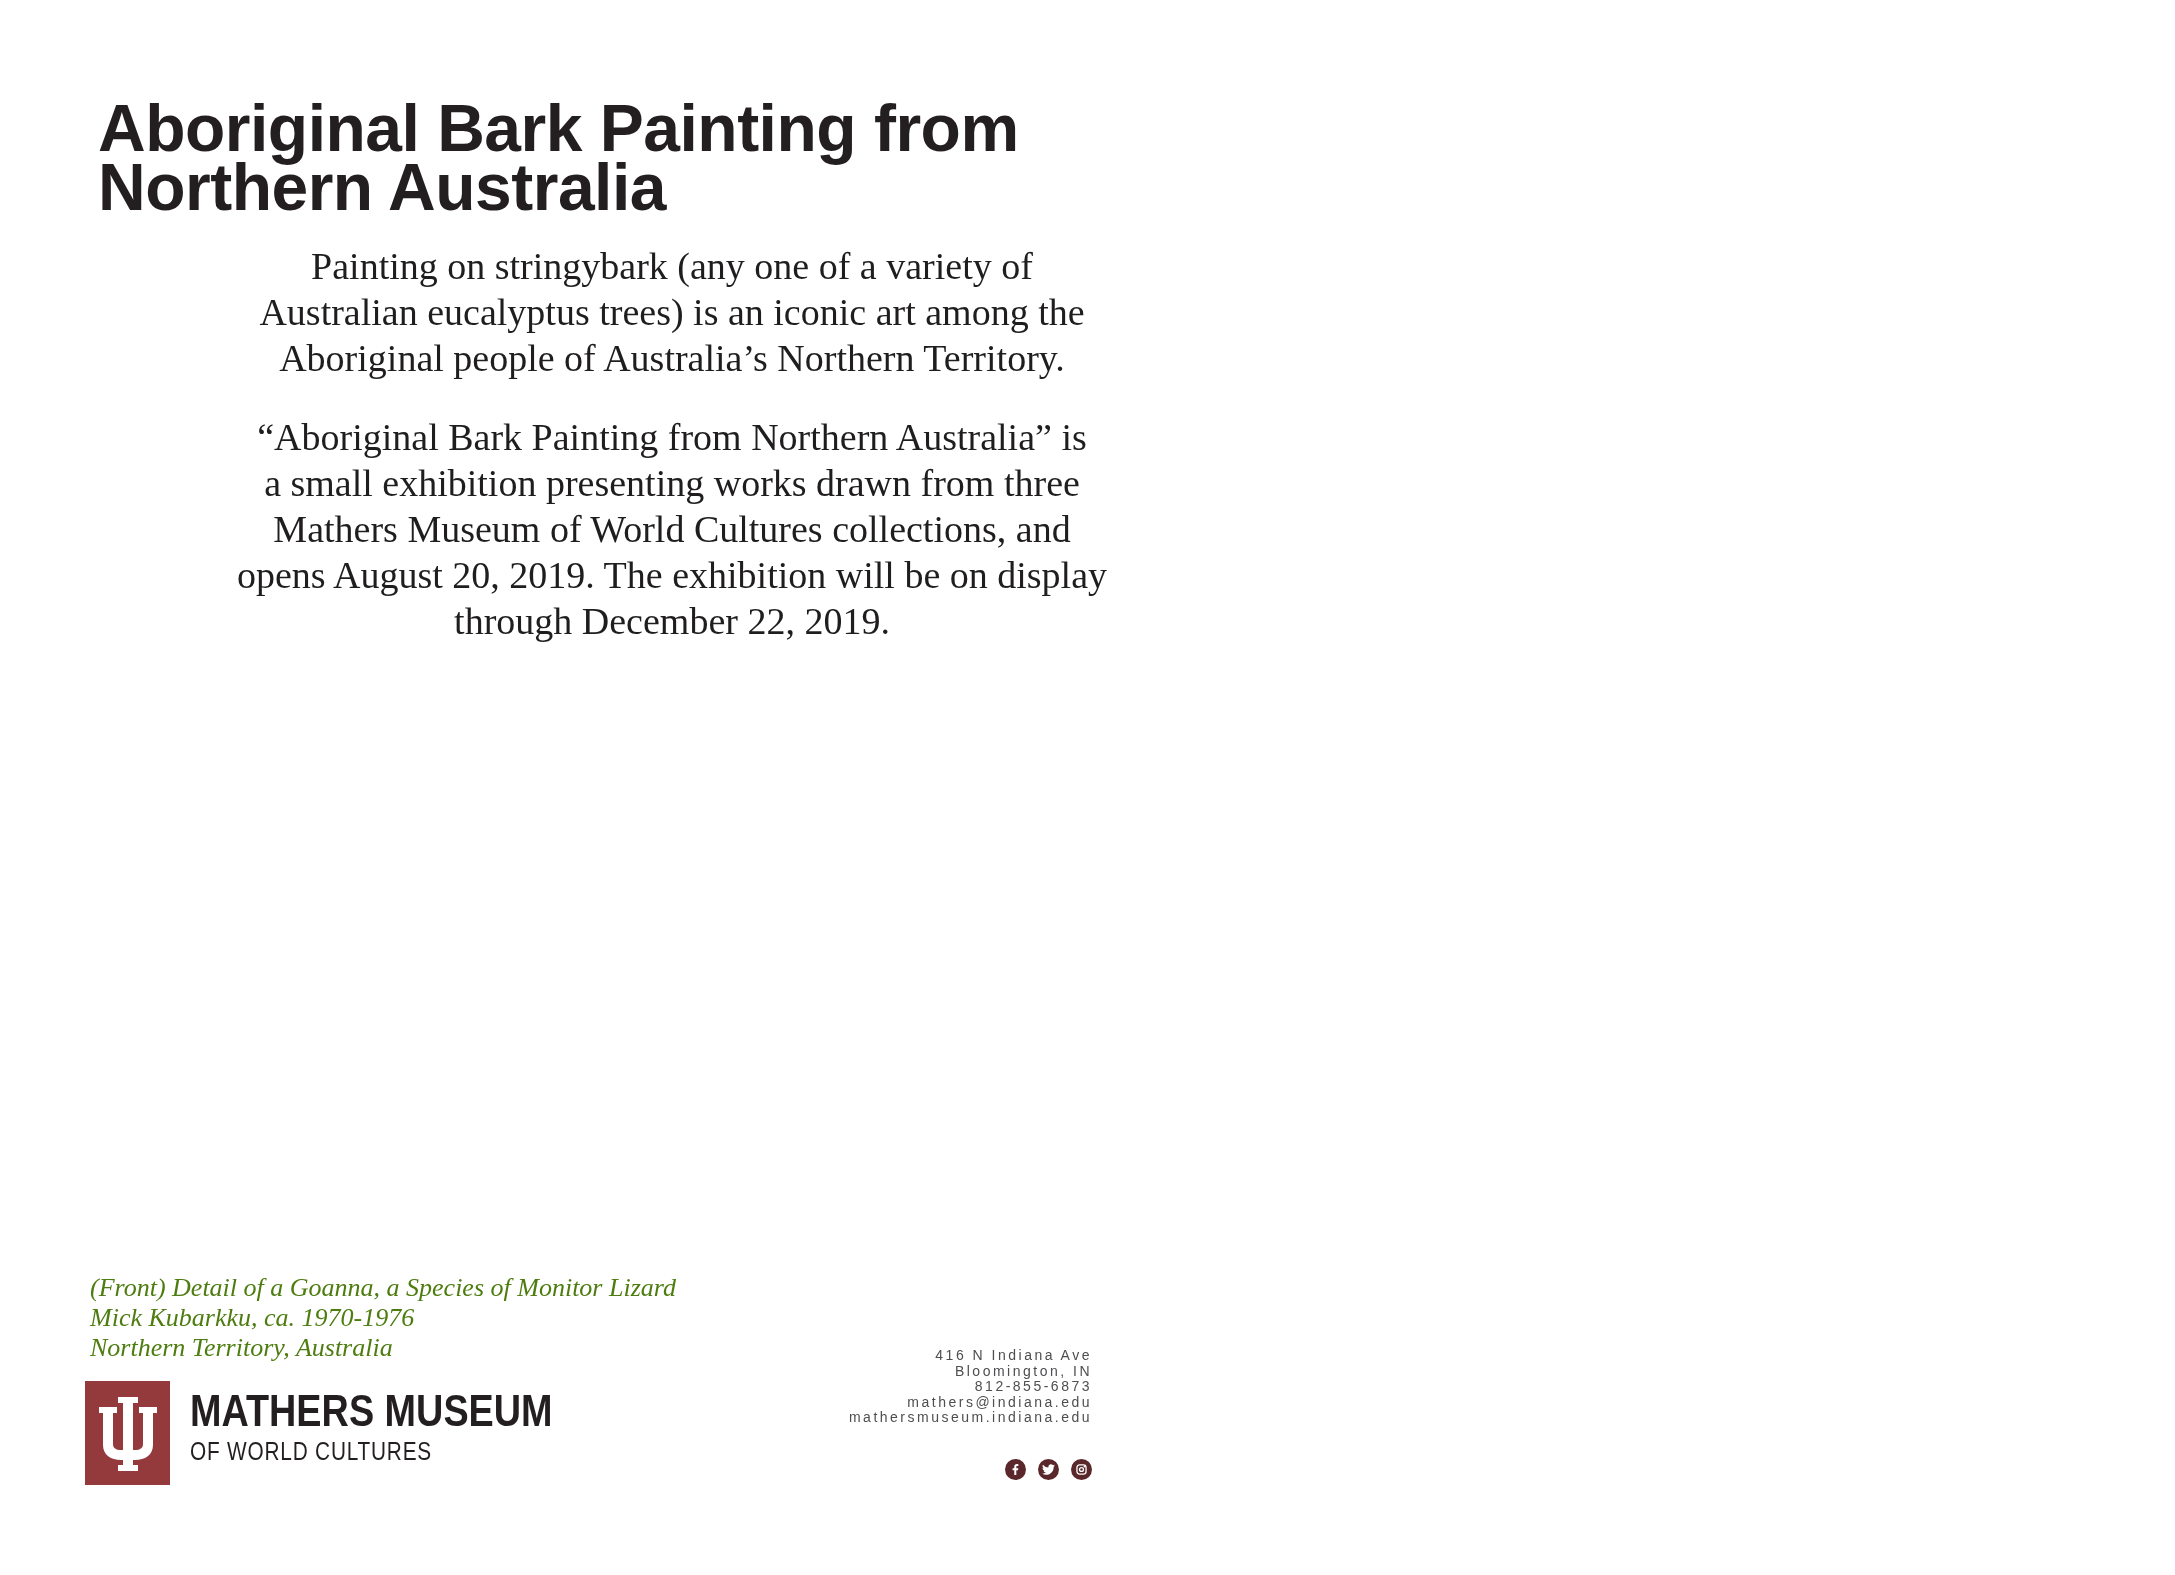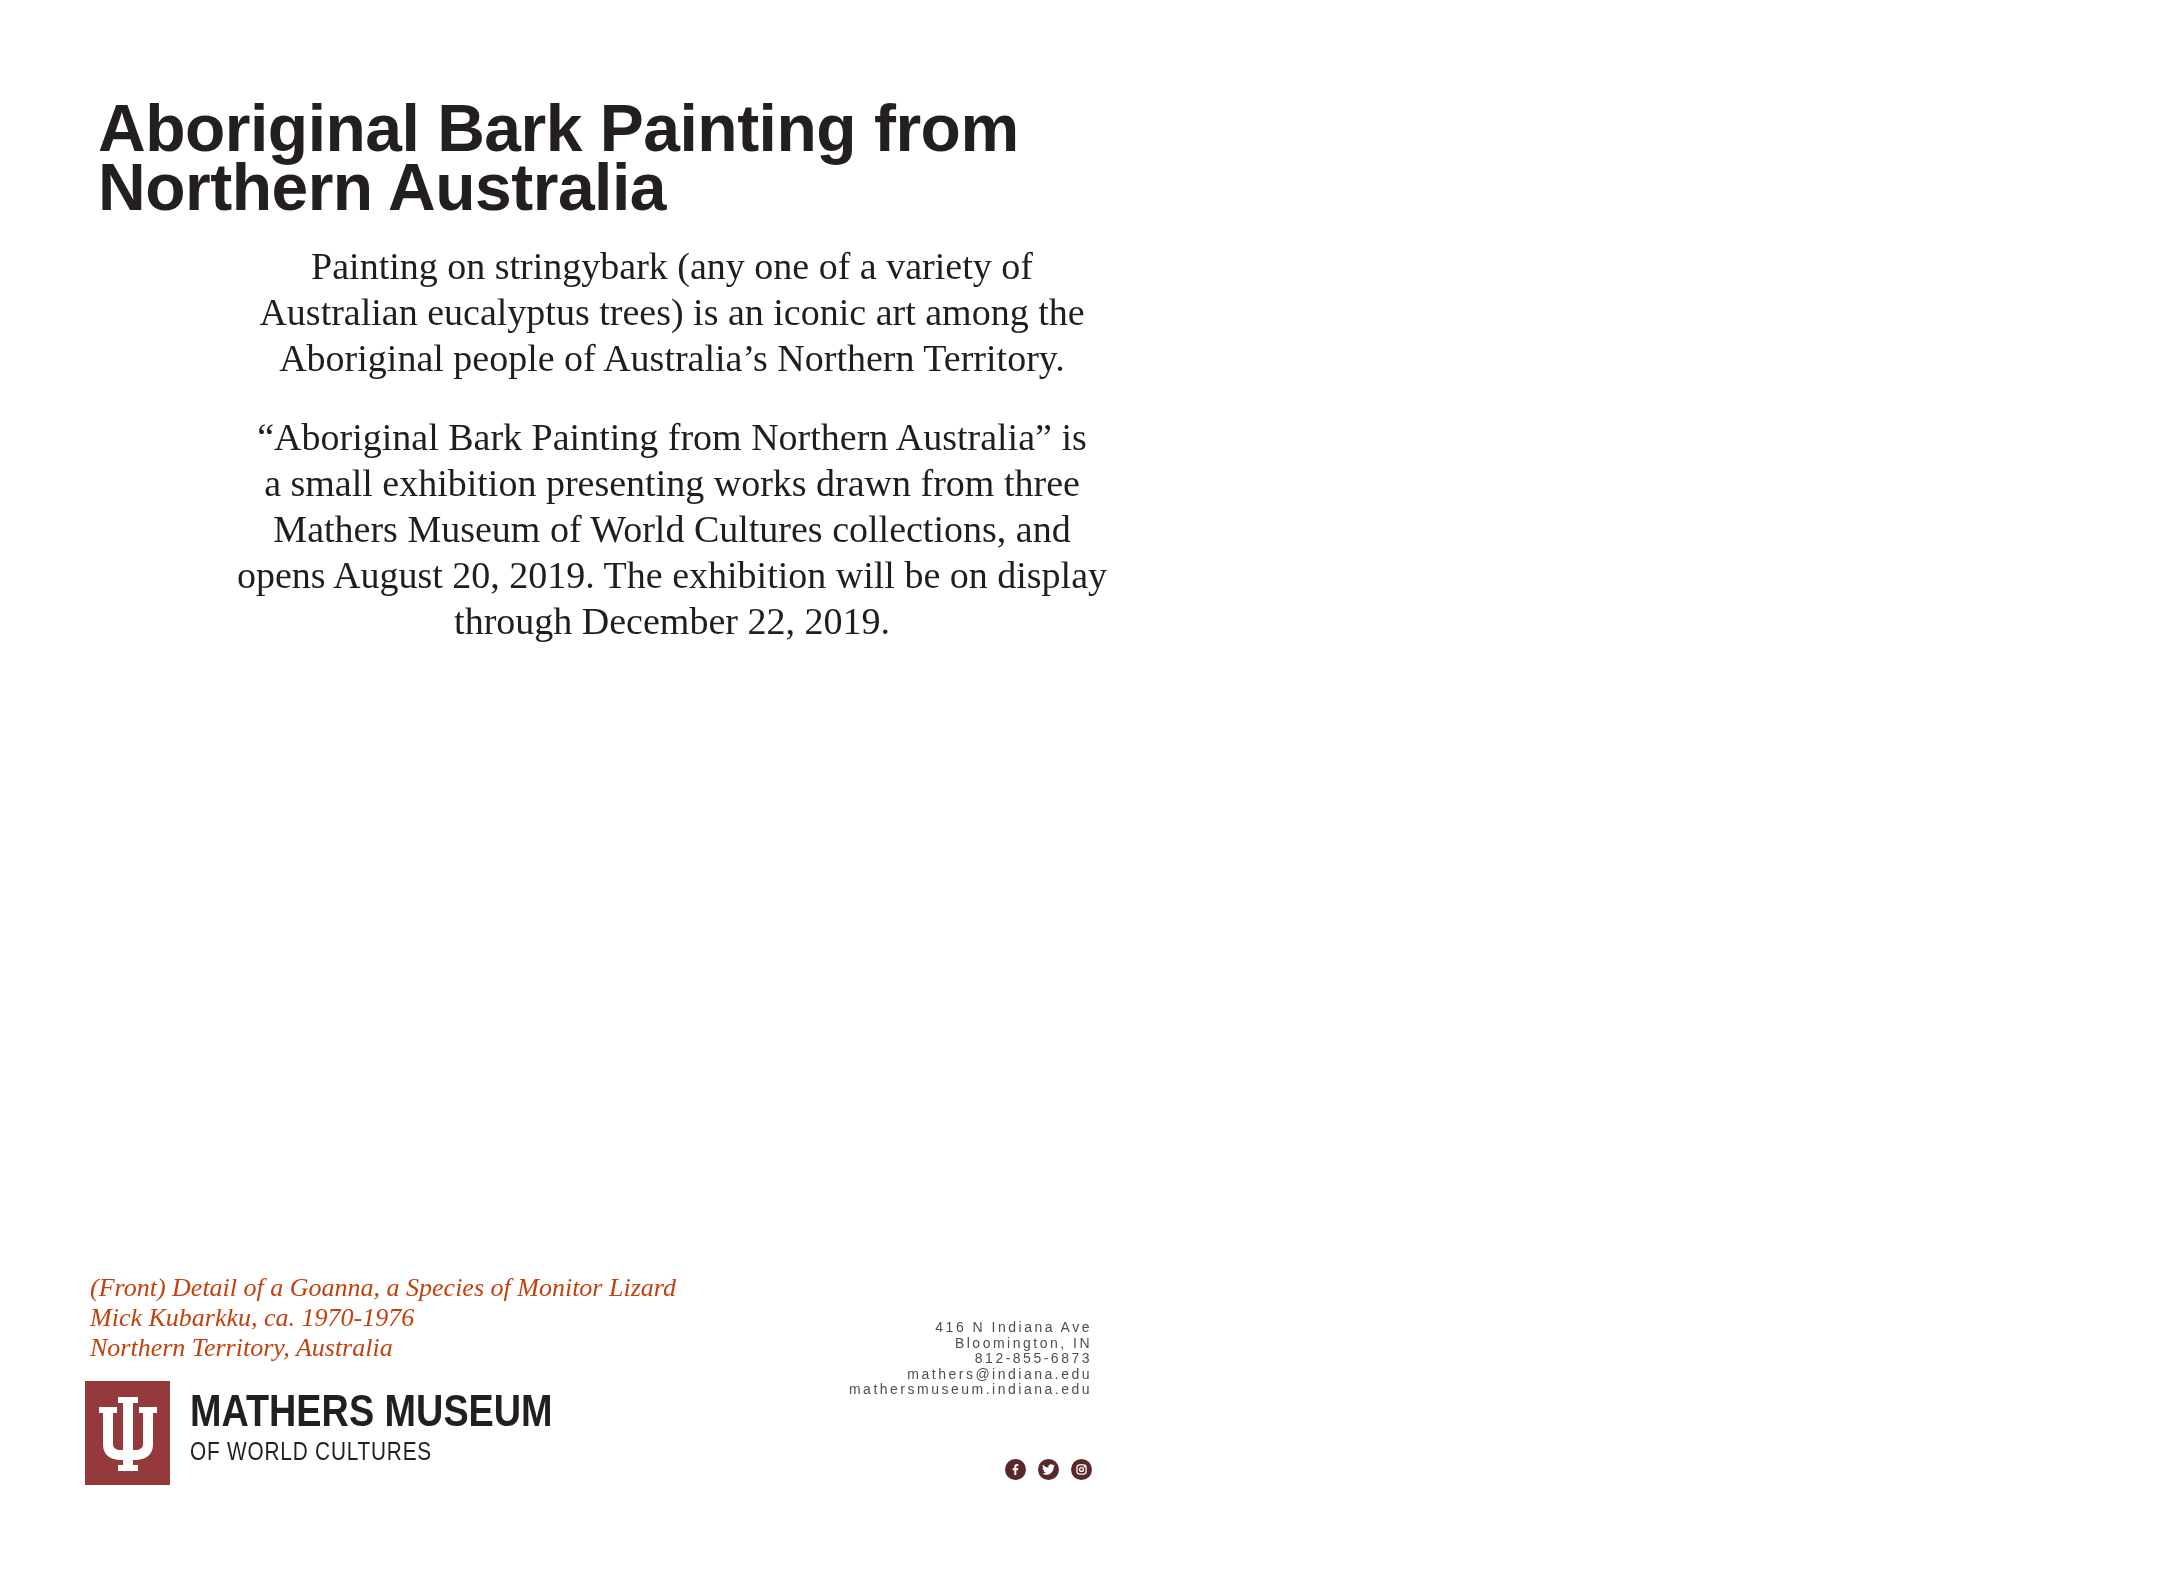--- a/index.html
+++ b/index.html
@@ -16,40 +16,40 @@
   }
   .body-text {
     position:absolute; left:92px; top:243px; width:1160px;
     font-family:"Liberation Serif", serif;
     font-size:38px; line-height:46px; color:#1f1d1e;text-align:center;
   }
   .body-text p { margin:0 0 33px 0; white-space:pre-line; }
   .caption {
     position:absolute; left:90px; top:1273px;
     font-family:"Liberation Serif", serif; font-style:italic;
-    font-size:26px; line-height:30px; color:#c2410c; white-space:pre-line;
+    font-size:26px; line-height:30px; color:#4d7c0f; white-space:pre-line;
   }
   .logo-square {
     position:absolute; left:85px; top:1381px; width:85px; height:104px;
     background:#953a3c;
   }
   .logo-square svg { position:absolute; left:14px; top:16px; }
   .logo-name1 {
     position:absolute; left:190px; top:1388px;
     font-weight:bold; font-size:45px; line-height:1; color:#231f20;
     transform:scaleX(0.84); transform-origin:left top; white-space:nowrap;
   }
   .logo-name2 {
     position:absolute; left:190px; top:1438px;
     font-weight:normal; font-size:26px; line-height:1; color:#231f20;
     letter-spacing:1px;
     transform:scaleX(0.80); transform-origin:left top; white-space:nowrap;
   }
   .contact {
-    position:absolute; left:640px; top:1320px; width:452px;
+    position:absolute; left:640px; top:1348px; width:452px;
     text-align:right; font-size:14px; line-height:15.5px;
     letter-spacing:2.5px; color:#4d4e50; white-space:pre-line;
   }
   .social { position:absolute; left:1005px; top:1459px; display:flex; gap:12px; }
   .sicon {
     width:21px; height:21px; border-radius:50%; background:#5a272b;
     display:flex; align-items:center; justify-content:center; flex:0 0 auto;
   }
   .sicon svg { display:block; }
 </style>

